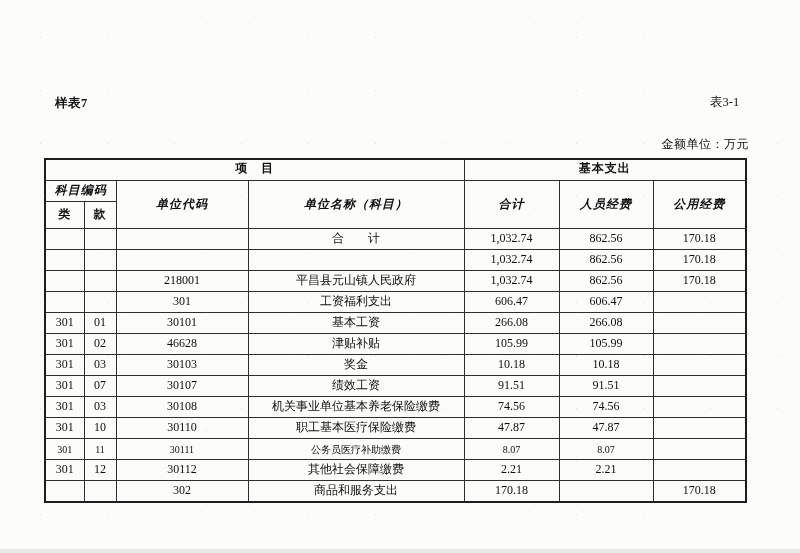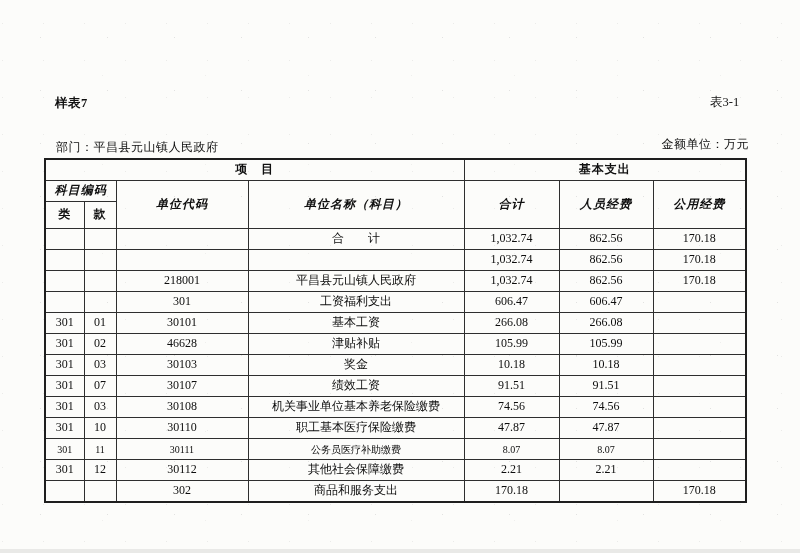--- a/index.html
+++ b/index.html
@@ -56,35 +56,34 @@
     border:1px solid #2e2e2e;
     text-align:center;
     vertical-align:middle;
     padding:0;
     font-size:12px;
     white-space:nowrap;
     overflow:hidden;
     line-height:1.1;
   }
   table.budget thead th{font-weight:bold;letter-spacing:1px;}
-  tr.h1row th{height:20px;}
+  tr.h1row th{height:20px;font-family:Liberation Mono, monospace;}
   tr.h2row th{height:20px;font-style:italic;}
   tr.h3row th{height:26px;}
   tbody tr{height:21px;}
   tbody td{font-weight:normal;color:#0d0d0d;}
   tbody tr.small td{font-size:10px;}
 </style>
 </head>
 <body>
 
 <div class="page">
 
   <div class="form-label">样表7</div>
   <div class="sheet-label">表3-1</div>
-  <div class="dept">部门：平昌县元山镇人民政府</div>
   <div class="unit">金额单位：万元</div>
 
   <table class="budget">
     <colgroup>
       <col style="width:39px">
       <col style="width:32px">
       <col style="width:132px">
       <col style="width:216px">
       <col style="width:95px">
       <col style="width:94px">

